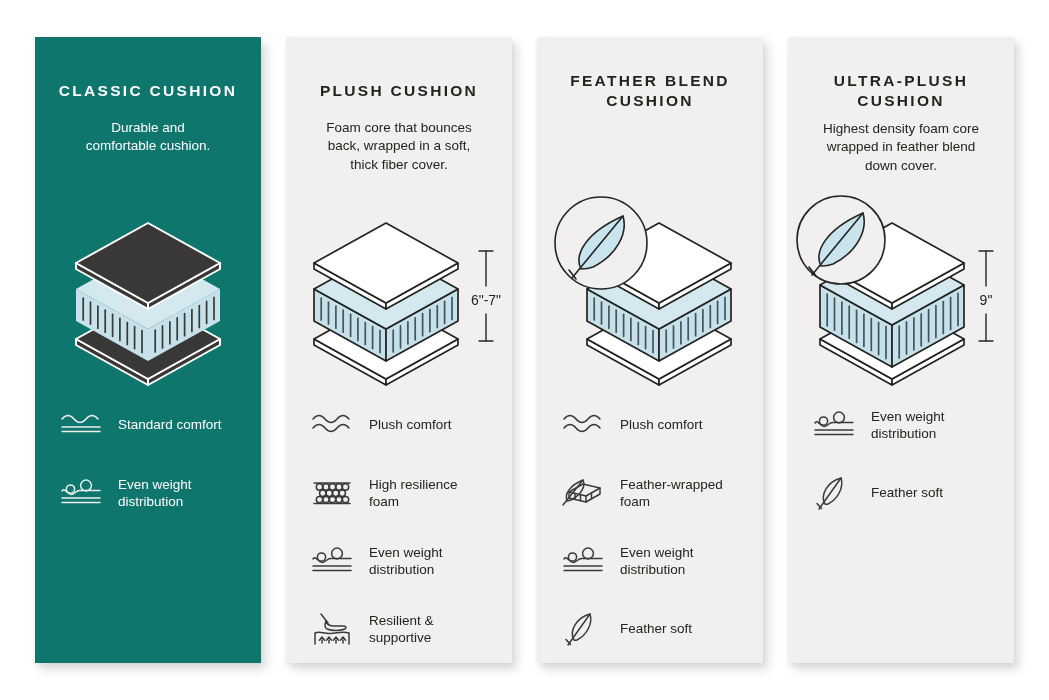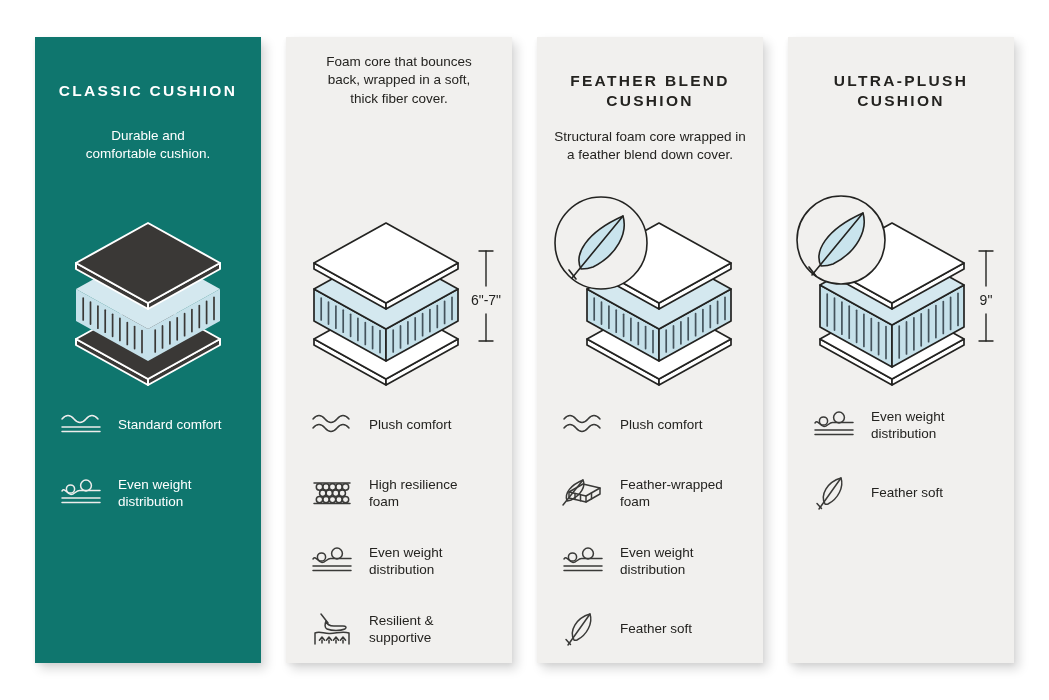--- a/index.html
+++ b/index.html
@@ -15,21 +15,21 @@
   }
   .panel.dark{background:#0f766e;color:#ffffff;}
   .panel.light{background:#f1f0ee;color:#242320;}
   .title{
     margin:34px 6px 0;min-height:40px;
     display:flex;align-items:center;justify-content:center;
     text-align:center;font-size:15.5px;font-weight:bold;
     letter-spacing:2.3px;line-height:1.32;white-space:pre-line;
   }
   .desc{
-    margin:16px 6px 0;text-align:center;font-size:13.5px;
+    margin:8px 6px 0;text-align:center;font-size:13.5px;
     line-height:1.36;white-space:pre-line;
   }
   .illus{position:absolute;top:146px;left:0;width:226px;height:212px;}
   .features{
     position:absolute;top:370px;left:24px;right:6px;
     margin:0;padding:0;list-style:none;
     display:flex;flex-direction:column;gap:32px;
   }
   .feature-row{display:flex;align-items:center;gap:15px;min-height:31px;}
   .ficon{flex:0 0 44px;display:flex;align-items:center;justify-content:center;}
@@ -93,20 +93,21 @@
               <path d="M3 23 H41"></path>
               <path d="M3 27.5 H41"></path>
             </svg>
           </span>
           <span class="flabel">Even weight
 distribution</span>
         </li>
       </ul>
   </section>
     <section class="panel light" style="left: 286px;">
+    <h2 class="title">PLUSH CUSHION</h2>
     <p class="desc">Foam core that bounces
 back, wrapped in a soft,
 thick fiber cover.</p>
     <div class="illus"><svg width="226" height="212" viewBox="0 0 226 212">
           <path d="M28 156 L100 196 L100 202 L28 162 Z" fill="#ffffff" stroke="#232321" stroke-width="1.7" stroke-linejoin="round"></path>
           <path d="M172 156 L100 196 L100 202 L172 162 Z" fill="#ffffff" stroke="#232321" stroke-width="1.7" stroke-linejoin="round"></path>
           <path d="M100 116 L172 156 L100 196 L28 156 Z" fill="#ffffff" stroke="#232321" stroke-width="1.7" stroke-linejoin="round"></path>
           <path d="M28 106 L100 146 L100 178 L28 138 Z" fill="#c6e1ea" stroke="#232321" stroke-width="1.7" stroke-linejoin="round"></path>
           <path d="M172 106 L100 146 L100 178 L172 138 Z" fill="#c6e1ea" stroke="#232321" stroke-width="1.7" stroke-linejoin="round"></path>
           <path d="M100 66 L172 106 L100 146 L28 106 Z" fill="#d4e8ef" stroke="#232321" stroke-width="1.7" stroke-linejoin="round"></path>
@@ -203,22 +204,20 @@
             </svg>
           </span>
           <span class="flabel">Resilient &amp;
 supportive</span>
         </li>
       </ul>
   </section>
     <section class="panel light" style="left: 537px;">
     <h2 class="title">FEATHER BLEND
 CUSHION</h2>
-    <p class="desc">Structural foam core wrapped in
-a feather blend down cover.</p>
     <div class="illus"><svg width="226" height="212" viewBox="0 0 226 212">
           <path d="M50 156 L122 196 L122 202 L50 162 Z" fill="#ffffff" stroke="#232321" stroke-width="1.7" stroke-linejoin="round"></path>
           <path d="M194 156 L122 196 L122 202 L194 162 Z" fill="#ffffff" stroke="#232321" stroke-width="1.7" stroke-linejoin="round"></path>
           <path d="M122 116 L194 156 L122 196 L50 156 Z" fill="#ffffff" stroke="#232321" stroke-width="1.7" stroke-linejoin="round"></path>
           <path d="M50 106 L122 146 L122 178 L50 138 Z" fill="#c6e1ea" stroke="#232321" stroke-width="1.7" stroke-linejoin="round"></path>
           <path d="M194 106 L122 146 L122 178 L194 138 Z" fill="#c6e1ea" stroke="#232321" stroke-width="1.7" stroke-linejoin="round"></path>
           <path d="M122 66 L194 106 L122 146 L50 106 Z" fill="#d4e8ef" stroke="#232321" stroke-width="1.7" stroke-linejoin="round"></path>
           <path d="M57.2 115.0 V137.0" stroke="#44535c" stroke-width="1.7" stroke-linecap="round"></path>
           <path d="M129.2 147.0 V169.0" stroke="#44535c" stroke-width="1.7" stroke-linecap="round"></path>
           <path d="M64.5 119.1 V141.1" stroke="#44535c" stroke-width="1.7" stroke-linecap="round"></path>
@@ -296,20 +295,23 @@
               <path d="M5 28.5 L9.5 33.5"></path>
             </svg>
           </span>
           <span class="flabel">Feather soft</span>
         </li>
       </ul>
   </section>
     <section class="panel light" style="left: 788px;">
     <h2 class="title">ULTRA-PLUSH
 CUSHION</h2>
+    <p class="desc">Highest density foam core
+wrapped in feather blend
+down cover.</p>
     <div class="illus"><svg width="226" height="212" viewBox="0 0 226 212">
           <path d="M32 156 L104 196 L104 202 L32 162 Z" fill="#ffffff" stroke="#232321" stroke-width="1.7" stroke-linejoin="round"></path>
           <path d="M176 156 L104 196 L104 202 L176 162 Z" fill="#ffffff" stroke="#232321" stroke-width="1.7" stroke-linejoin="round"></path>
           <path d="M104 116 L176 156 L104 196 L32 156 Z" fill="#ffffff" stroke="#232321" stroke-width="1.7" stroke-linejoin="round"></path>
           <path d="M32 102 L104 142 L104 184 L32 144 Z" fill="#c6e1ea" stroke="#232321" stroke-width="1.7" stroke-linejoin="round"></path>
           <path d="M176 102 L104 142 L104 184 L176 144 Z" fill="#c6e1ea" stroke="#232321" stroke-width="1.7" stroke-linejoin="round"></path>
           <path d="M104 62 L176 102 L104 142 L32 102 Z" fill="#d4e8ef" stroke="#232321" stroke-width="1.7" stroke-linejoin="round"></path>
           <path d="M39.2 111.0 V143.0" stroke="#44535c" stroke-width="1.7" stroke-linecap="round"></path>
           <path d="M111.2 143.0 V175.0" stroke="#44535c" stroke-width="1.7" stroke-linecap="round"></path>
           <path d="M46.5 115.1 V147.1" stroke="#44535c" stroke-width="1.7" stroke-linecap="round"></path>

